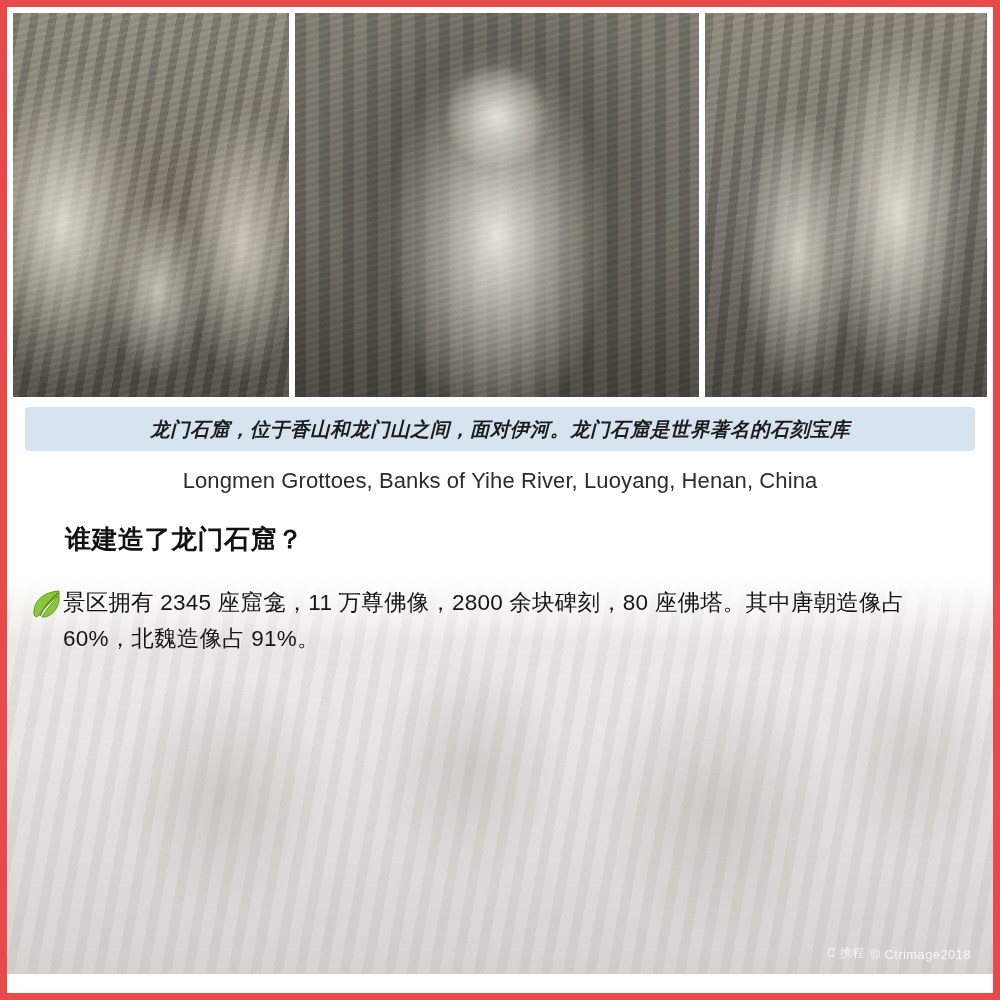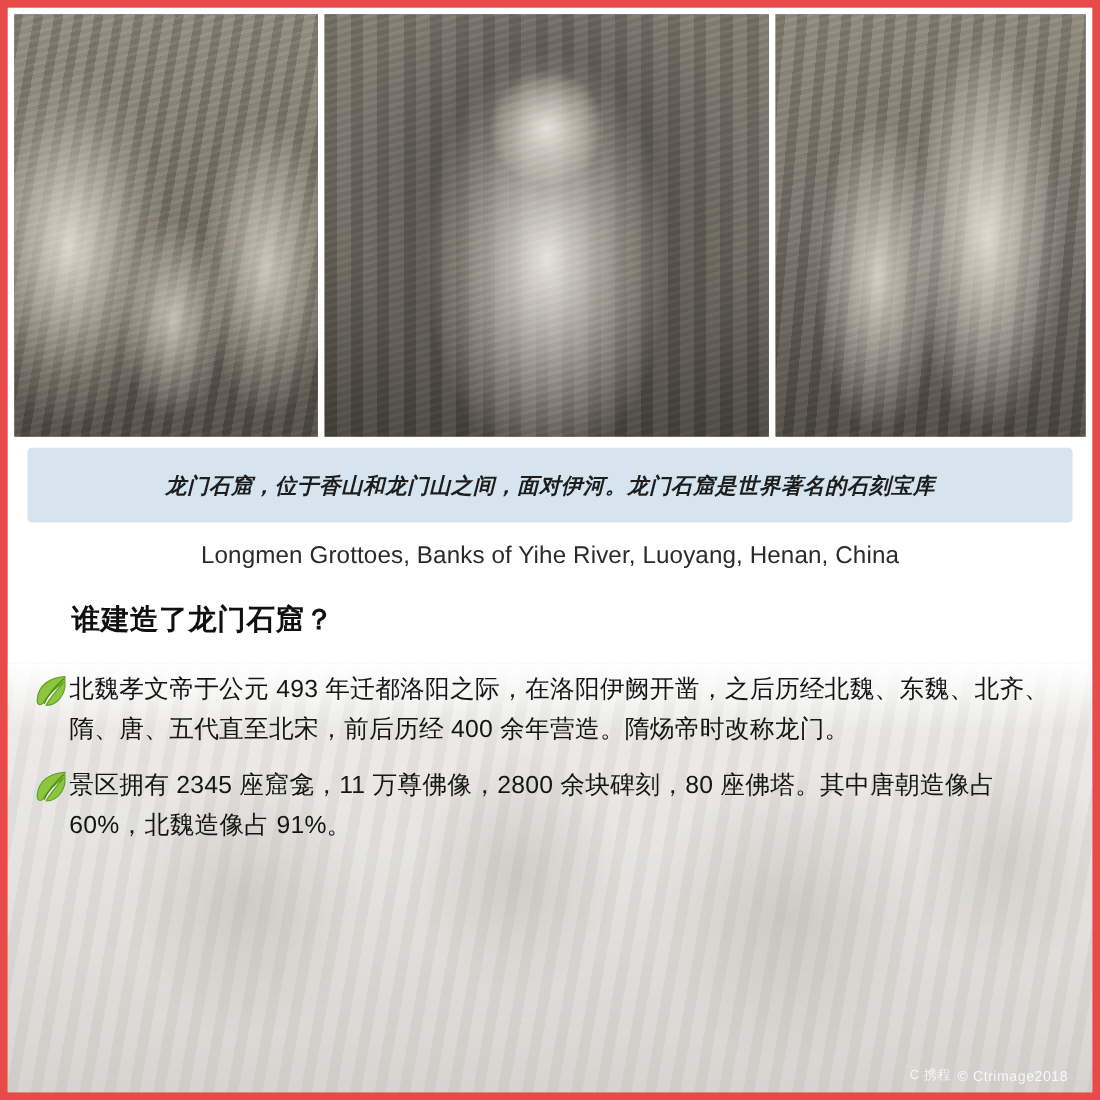--- a/index.html
+++ b/index.html
@@ -80,21 +80,21 @@
     background:
       repeating-linear-gradient(-15deg, rgba(255,255,255,0.045) 0 3px, rgba(0,0,0,0.045) 3px 7px);
     mix-blend-mode: overlay;
   }
 
   
   .caption-band {
     margin: 10px 18px 0 18px;
     background: #d6e4f0;
     border-radius: 4px;
-    height: 68px;
+    height: 44px;
     display: flex;
     align-items: center;
     justify-content: center;
   }
   .caption-cn {
     font-family: "DejaVu Serif", "Liberation Serif", serif;
     font-size: 19.5px;
     font-weight: 700;
     font-style: italic;
     color: #1d1d1d;
@@ -211,29 +211,20 @@
   <div class="caption-en">Longmen Grottoes, Banks of Yihe River, Luoyang, Henan, China</div>
 
   <div class="question">谁建造了龙门石窟？</div>
 
   <div class="body-area">
     <div class="ghost-bg"></div>
     <div class="fade-top"></div>
 
     <div class="bullets">
 
-      <div class="bullet">
-        <span class="leaf-icon">
-          <svg width="34" height="34" viewBox="0 0 34 34">
-            <path d="M30 4 C16 5, 6 12, 5 24 C4 30, 8 31, 10 28 C14 22, 22 14, 29 9 C23 16, 16 24, 13 30 C19 31, 28 25, 30 14 Z" fill="#8cc63f" stroke="#5f9c1f" stroke-width="1"></path>
-            <path d="M29 6 C21 13, 14 22, 11 29" fill="none" stroke="#4e8a17" stroke-width="1.2"></path>
-          </svg>
-        </span>
-        <span class="bullet-text">北魏孝文帝于公元 493 年迁都洛阳之际，在洛阳伊阙开凿，之后历经北魏、东魏、北齐、隋、唐、五代直至北宋，前后历经 400 余年营造。隋炀帝时改称龙门。</span>
-      </div>
 
       <div class="bullet">
         <span class="leaf-icon">
           <svg width="34" height="34" viewBox="0 0 34 34">
             <path d="M30 4 C16 5, 6 12, 5 24 C4 30, 8 31, 10 28 C14 22, 22 14, 29 9 C23 16, 16 24, 13 30 C19 31, 28 25, 30 14 Z" fill="#8cc63f" stroke="#5f9c1f" stroke-width="1"></path>
             <path d="M29 6 C21 13, 14 22, 11 29" fill="none" stroke="#4e8a17" stroke-width="1.2"></path>
           </svg>
         </span>
         <span class="bullet-text">景区拥有 2345 座窟龛，11 万尊佛像，2800 余块碑刻，80 座佛塔。其中唐朝造像占 60%，北魏造像占 91%。</span>
       </div>

